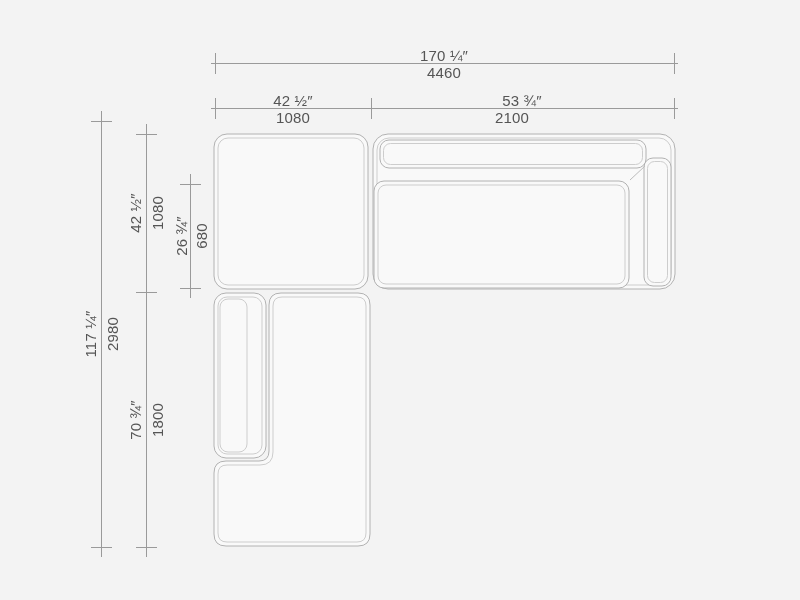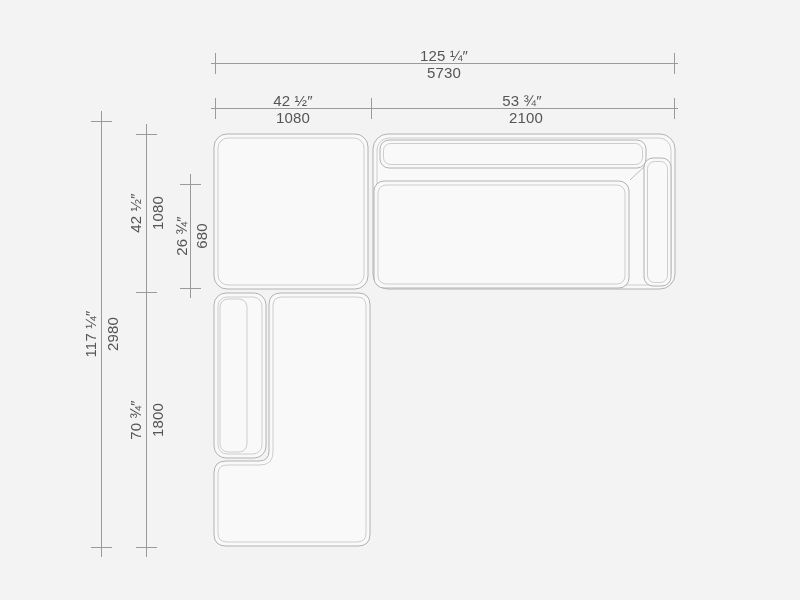--- a/index.html
+++ b/index.html
@@ -71,26 +71,26 @@
 
   <div class="dl" style="left:146px;top:124px;width:1px;height:433px"></div>
   <div class="th" style="left:136px;top:134px"></div>
   <div class="th" style="left:136px;top:292px"></div>
   <div class="th" style="left:136px;top:547px"></div>
 
   <div class="dl" style="left:190px;top:174px;width:1px;height:124px"></div>
   <div class="th" style="left:180px;top:184px"></div>
   <div class="th" style="left:180px;top:288px"></div>
 
-  <div class="lab" style="left:444px;top:55px">125 ¼″</div>
-  <div class="lab" style="left:444px;top:72px">5730</div>
+  <div class="lab" style="left:444px;top:55px">170 ¼″</div>
+  <div class="lab" style="left:444px;top:72px">4460</div>
   <div class="lab" style="left:293px;top:100px">42 ½″</div>
   <div class="lab" style="left:293px;top:117px">1080</div>
   <div class="lab" style="left:522px;top:100px">53 ¾″</div>
-  <div class="lab" style="left:526px;top:117px">2100</div>
+  <div class="lab" style="left:512px;top:117px">2100</div>
 
   <div class="lab rot" style="left:90px;top:334px">117 ¼″</div>
   <div class="lab rot" style="left:112px;top:334px">2980</div>
   <div class="lab rot" style="left:135px;top:213px">42 ½″</div>
   <div class="lab rot" style="left:157px;top:213px">1080</div>
   <div class="lab rot" style="left:181px;top:236px">26 ¾″</div>
   <div class="lab rot" style="left:201px;top:236px">680</div>
   <div class="lab rot" style="left:135px;top:420px">70 ¾″</div>
   <div class="lab rot" style="left:157px;top:420px">1800</div>
 

